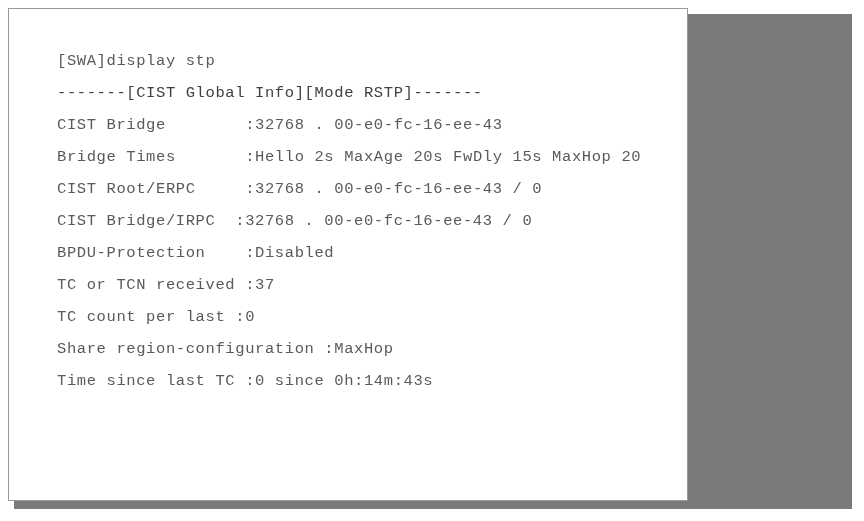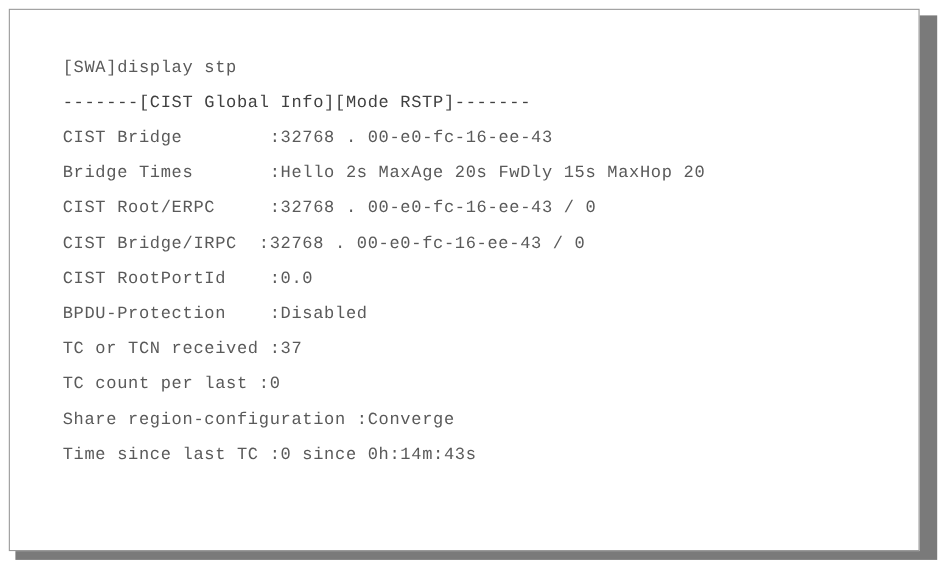--- a/index.html
+++ b/index.html
@@ -31,21 +31,21 @@
     height: 495px;
     background: #7a7a7a;
     z-index: 1;
   }
 
   
   .terminal-frame {
     position: absolute;
     left: 8px;
     top: 8px;
-    width: 828px;
+    width: 680px;
     height: 493px;
     background: #ffffff;
     border: 1px solid #999999;
     box-sizing: border-box;
     z-index: 2;
     overflow: hidden;
   }
 
   .terminal-body {
     padding: 36px 0 0 48px;
@@ -93,29 +93,28 @@
       <div class="cli-line banner-line">-------[CIST Global Info][Mode RSTP]-------</div>
 
       <div class="cli-line"><span class="label">CIST Bridge        </span><span class="value">:32768 . 00-e0-fc-16-ee-43</span></div>
 
       <div class="cli-line"><span class="label">Bridge Times       </span><span class="value">:Hello 2s MaxAge 20s FwDly 15s MaxHop 20</span></div>
 
       <div class="cli-line"><span class="label">CIST Root/ERPC     </span><span class="value">:32768 . 00-e0-fc-16-ee-43 / 0</span></div>
 
       <div class="cli-line"><span class="label">CIST Bridge/IRPC  </span><span class="value">:32768 . 00-e0-fc-16-ee-43 / 0</span></div>
 
-      <div class="cli-line"><span class="label">CIST RootPortId    </span><span class="value">:0.0</span></div>
 
       <div class="cli-line"><span class="label">BPDU-Protection    </span><span class="value">:Disabled</span></div>
 
       <div class="cli-line"><span class="label">TC or TCN received </span><span class="value">:37</span></div>
 
       <div class="cli-line"><span class="label">TC count per last </span><span class="value">:0</span></div>
 
 
-      <div class="cli-line"><span class="label">Share region-configuration </span><span class="value">:Converge</span></div>
+      <div class="cli-line"><span class="label">Share region-configuration </span><span class="value">:MaxHop</span></div>
 
       <div class="cli-line"><span class="label">Time since last TC </span><span class="value">:0 since 0h:14m:43s</span></div>
 
     </div>
   </div>
 
 </div>
 
 </body></html>

